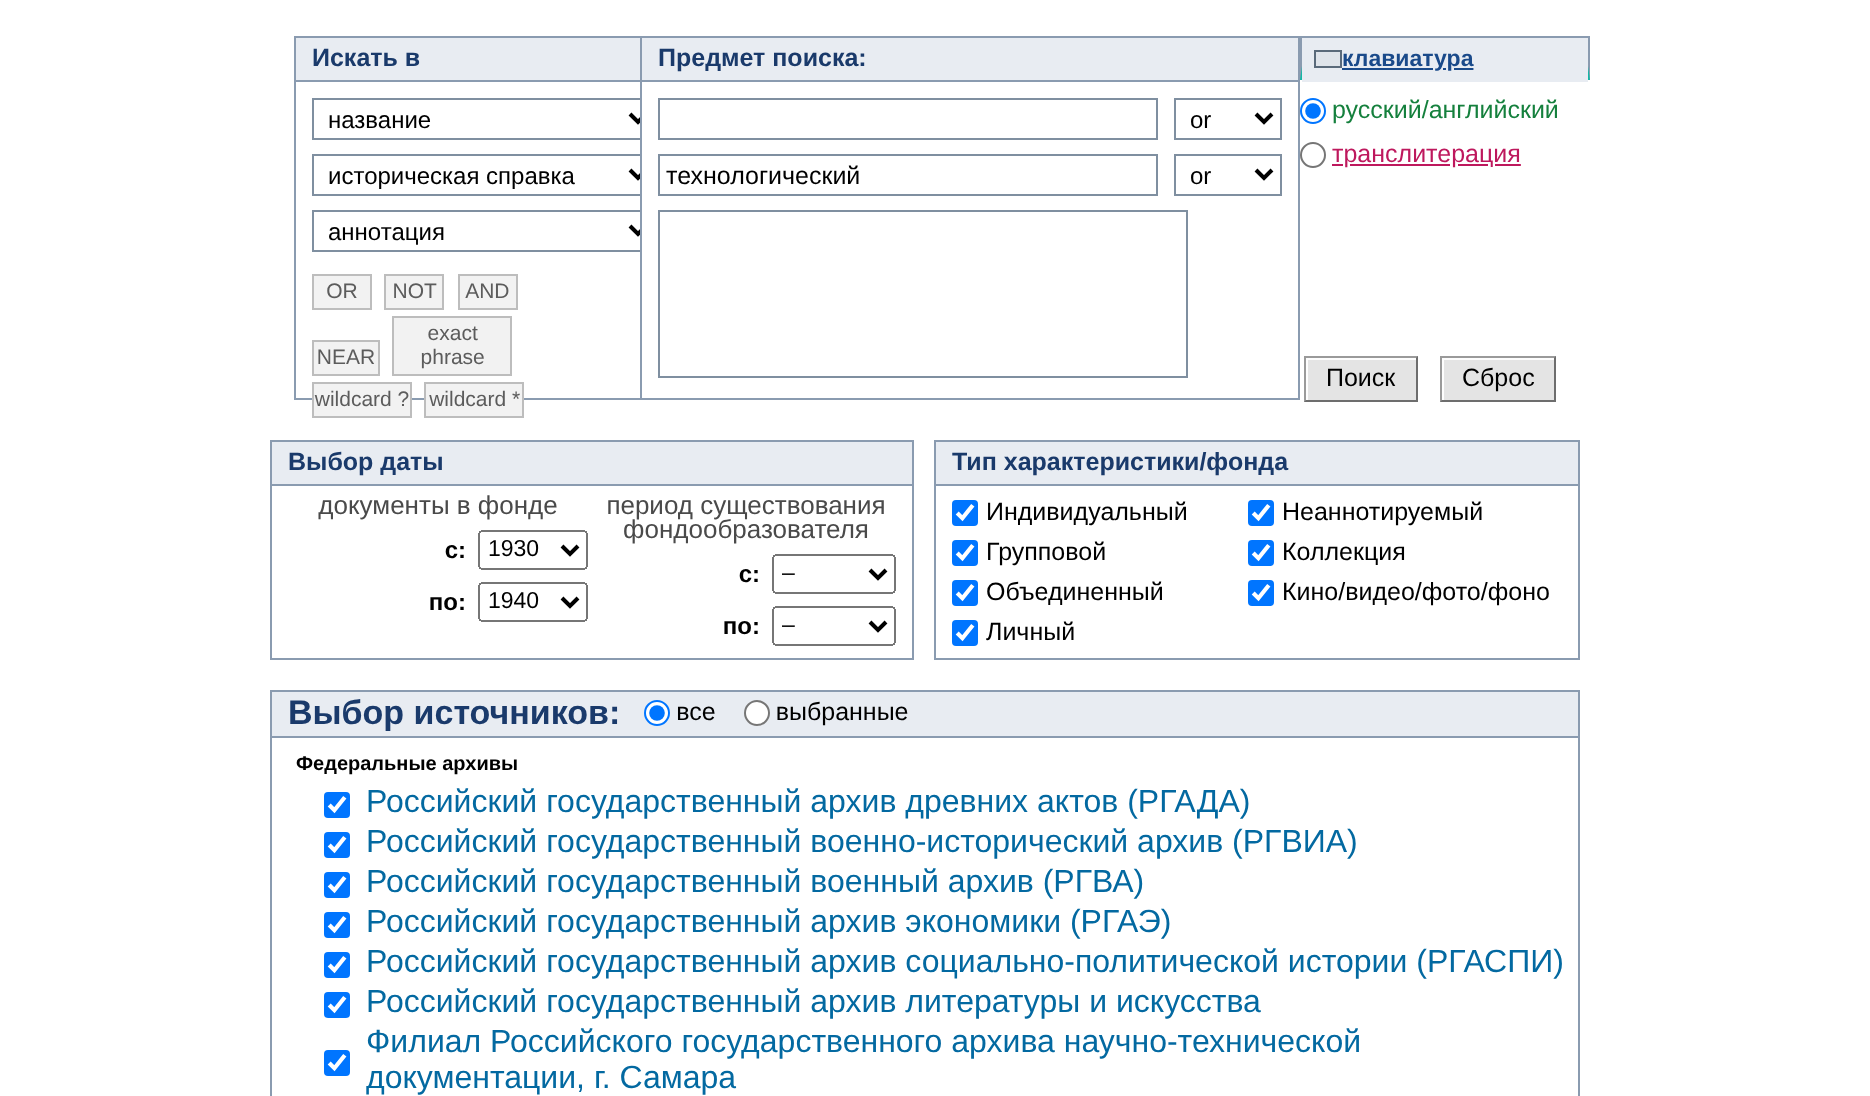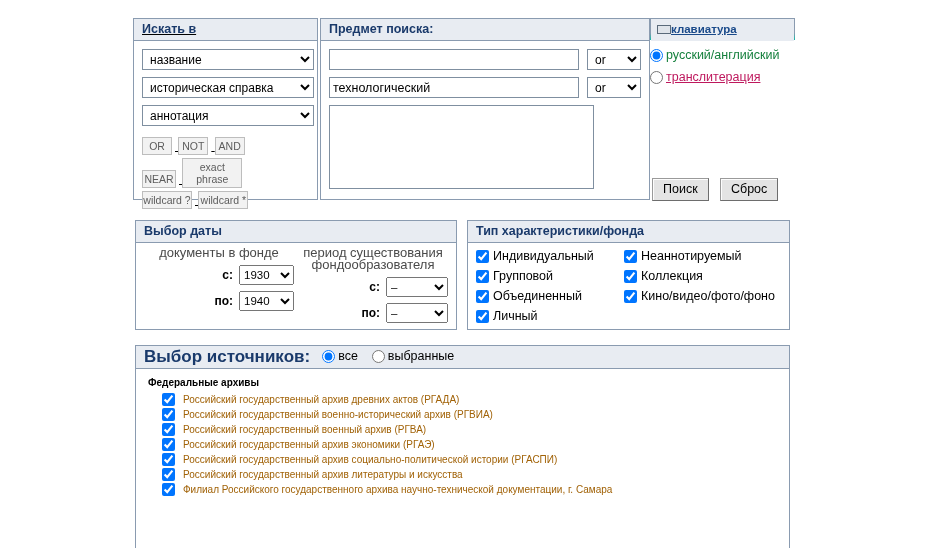--- a/index.html
+++ b/index.html
@@ -39,21 +39,21 @@
     box-sizing: border-box;
     height: 22px;
     line-height: 13px;
   }
   .panel-body {
     padding: 6px 8px;
   }
 
   
   #search-in-panel {
-    left: 133px; top: 18px; width: 185px; height: 182px; text-decoration: underline;
+    left: 147px; top: 18px; width: 185px; height: 182px;
   }
   #search-in-panel .panel-body {
     padding: 8px 8px 4px 8px;
   }
   select.combo {
     font-family: "Liberation Sans", sans-serif;
     font-size: 12px;
     width: 172px;
     height: 21px;
     margin-bottom: 7px;
@@ -284,22 +284,22 @@
     font-size: 10px;
     padding: 8px 0 4px 12px;
   }
   .archive-row {
     display: flex;
     align-items: center;
     padding: 1px 0 1px 26px;
   }
   .archive-row span {
     margin-left: 8px;
-    color: #a16207;
-    font-size: 10px;
+    color: #0369a1;
+    font-size: 16px;
   }
 </style>
 </head>
 <body>
 
 <div class="page">
 
   <div class="panel" id="search-in-panel">
     <div class="panel-head">Искать в</div>
     <div class="panel-body">

